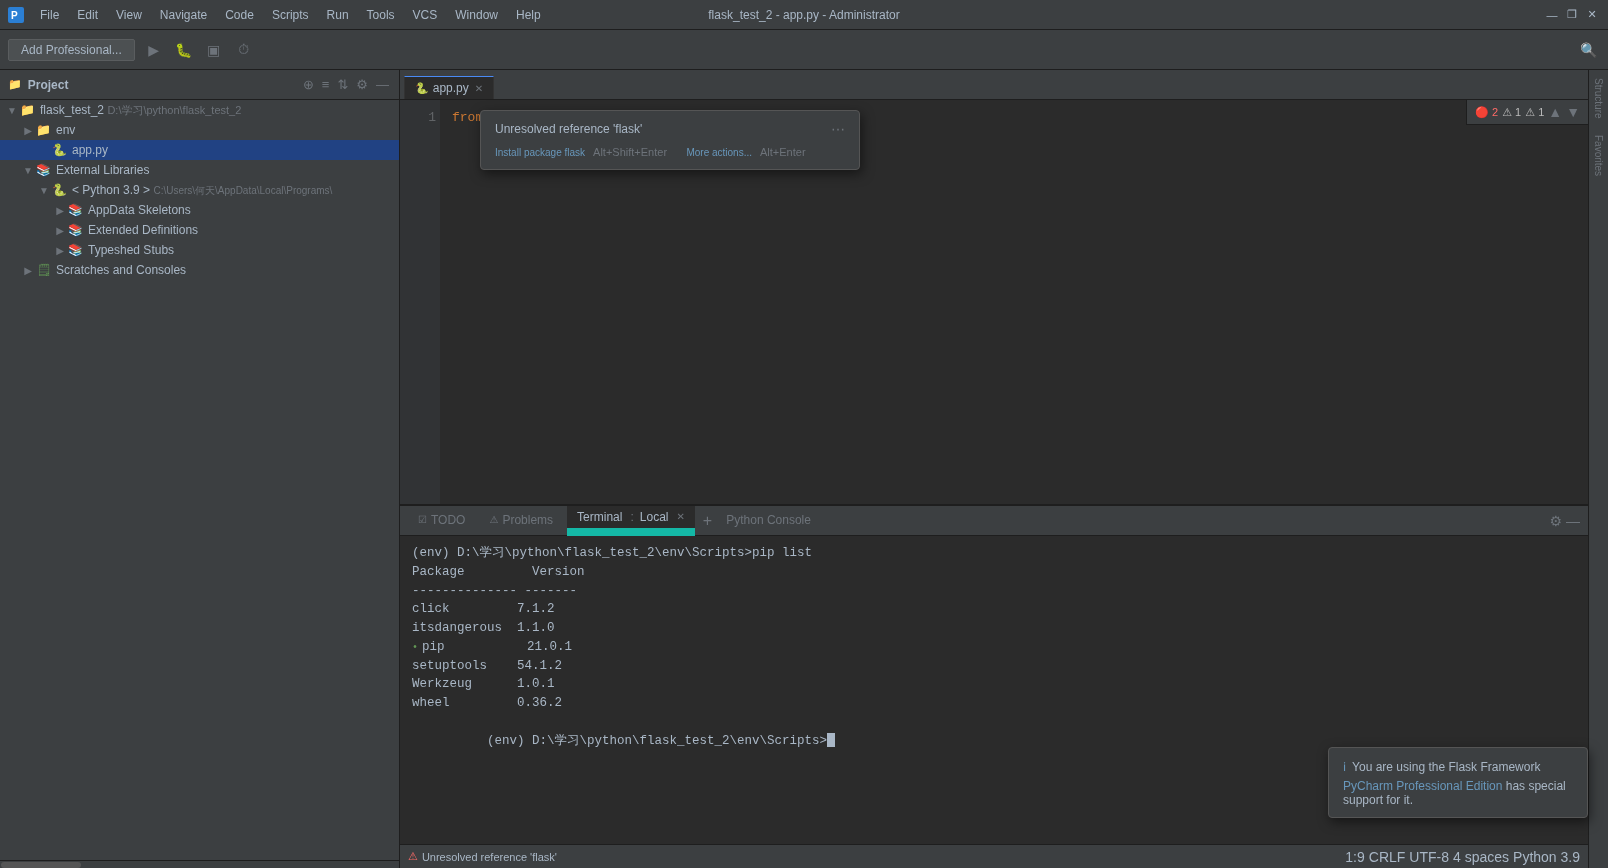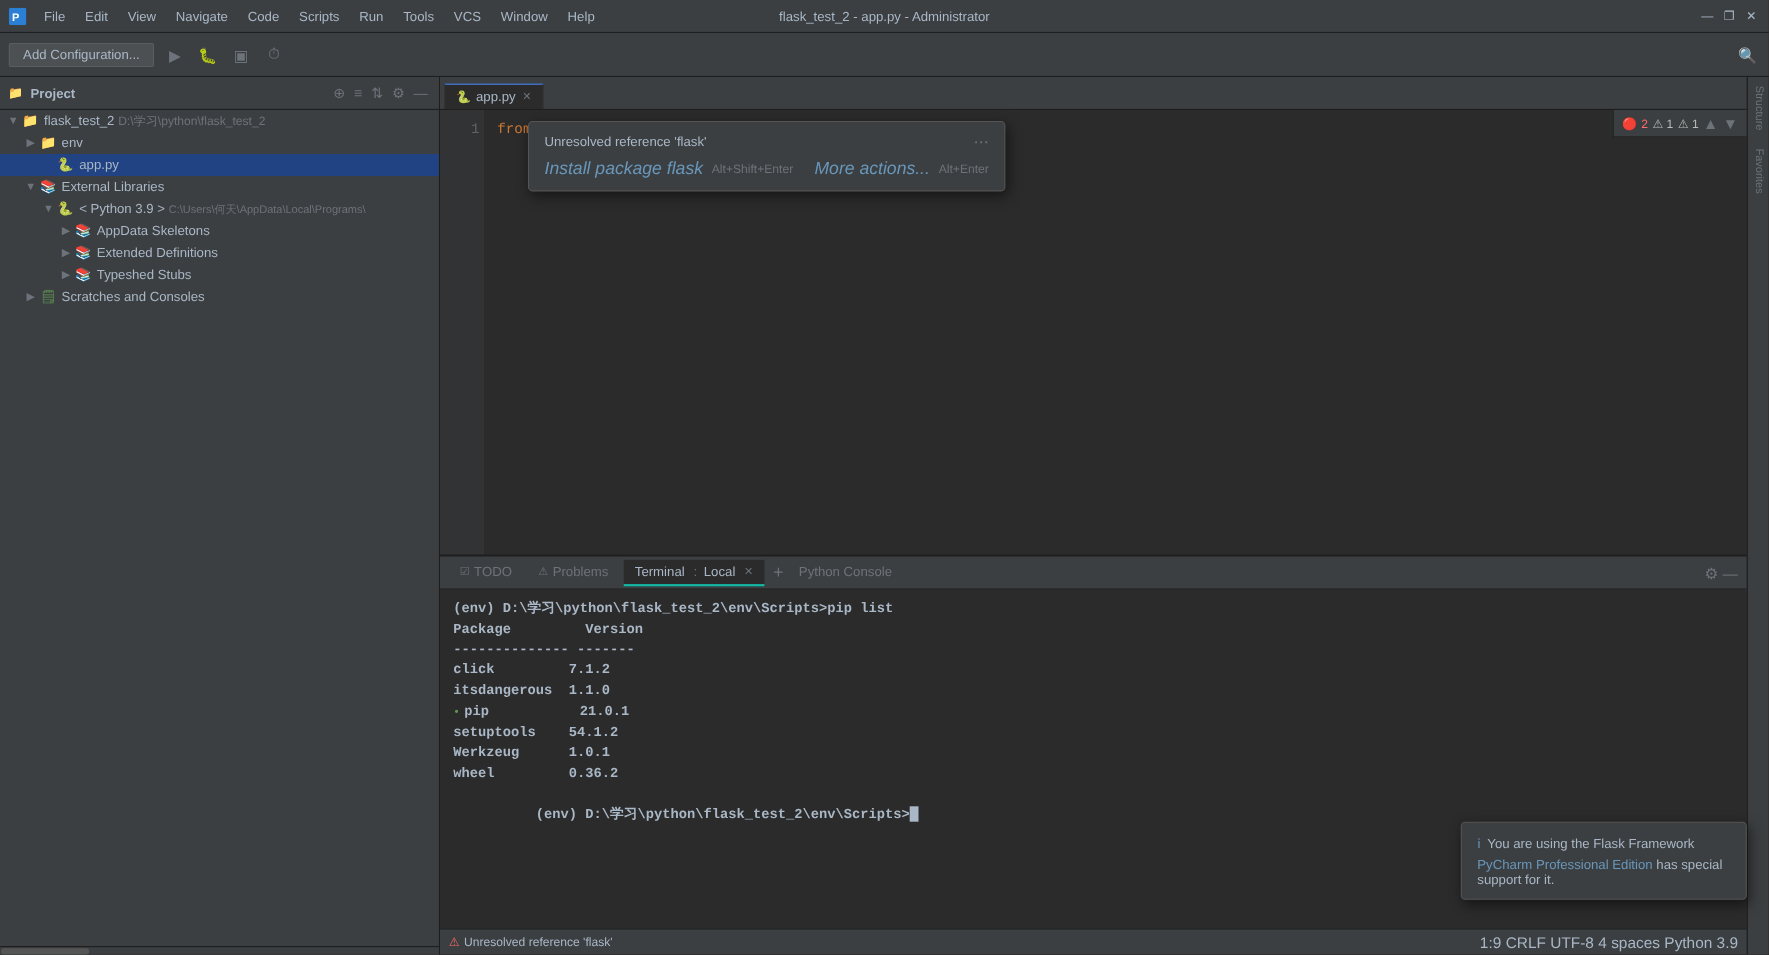--- a/index.html
+++ b/index.html
@@ -284,23 +284,22 @@
       font-size: 14px;
     }
     .popup-actions {
       display: flex;
       align-items: center;
       gap: 8px;
       flex-wrap: wrap;
     }
     .popup-link {
       color: #6897bb;
-      font-size: 16px;
-      cursor: pointer;
-      font-style: italic;
+      font-size: 10px;
+      cursor: pointer;
     }
     .popup-shortcut {
       color: #6d737a;
       font-size: 11px;
     }
     .popup-separator {
       color: #555;
     }
 
     
@@ -343,21 +342,21 @@
       align-items: center;
       gap: 4px;
       padding: 4px 10px;
       font-size: 12px;
       cursor: pointer;
       color: #6d737a;
       border-bottom: 2px solid transparent;
     }
     .bottom-tab.active {
       color: #a9b7c6;
-      border-bottom: 2px solid #14b8a6;
+      border-bottom: 8px solid #14b8a6;
       background: #2b2b2b;
       align-items: center;
     }
     .bottom-tab-close {
       font-size: 10px;
       color: #6d737a;
     }
     .bottom-tab-add {
       color: #6d737a;
       cursor: pointer;
@@ -377,21 +376,20 @@
     }
 
     .terminal-content {
       flex: 1;
       padding: 8px 12px;
       font-family: 'Courier New', monospace;
       font-size: 12.5px;
       color: #a9b7c6;
       overflow-y: auto;
       background: #2b2b2b;
-      font-weight: bold;
     }
     .terminal-line { line-height: 1.5; white-space: pre; }
     .term-prompt { color: #a9b7c6; }
     .term-header { color: #a9b7c6; }
     .term-separator { color: #a9b7c6; }
     .term-cursor {
       display: inline-block;
       width: 8px;
       height: 14px;
       background: #a9b7c6;
@@ -497,21 +495,21 @@
   </div>
   <span class="titlebar-title">flask_test_2 - app.py - Administrator</span>
   <div class="titlebar-controls">
     <div class="titlebar-btn">—</div>
     <div class="titlebar-btn">❐</div>
     <div class="titlebar-btn">✕</div>
   </div>
 </div>
 
 <div class="editor-toolbar">
-  <button class="run-config-btn">Add Configuration...</button>
+  <button class="run-config-btn">Add Professional...</button>
   <div class="toolbar-icon-btn">▶</div>
   <div class="toolbar-icon-btn">🐛</div>
   <div class="toolbar-icon-btn">▣</div>
   <div class="toolbar-icon-btn">⏱</div>
   <div class="toolbar-spacer"></div>
   <div class="search-icon-btn">🔍</div>
 </div>
 
 <div class="main-layout">
 

